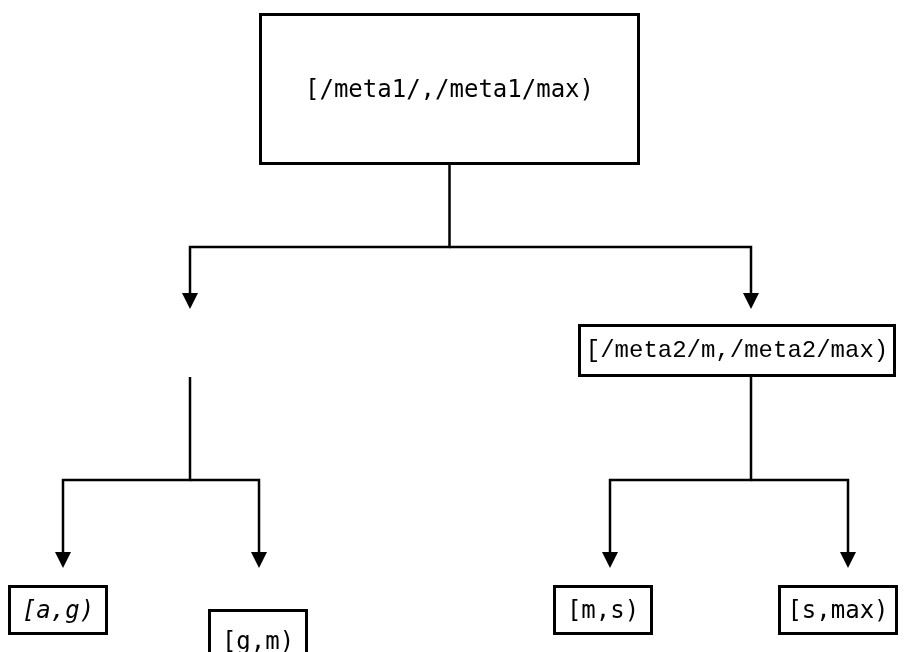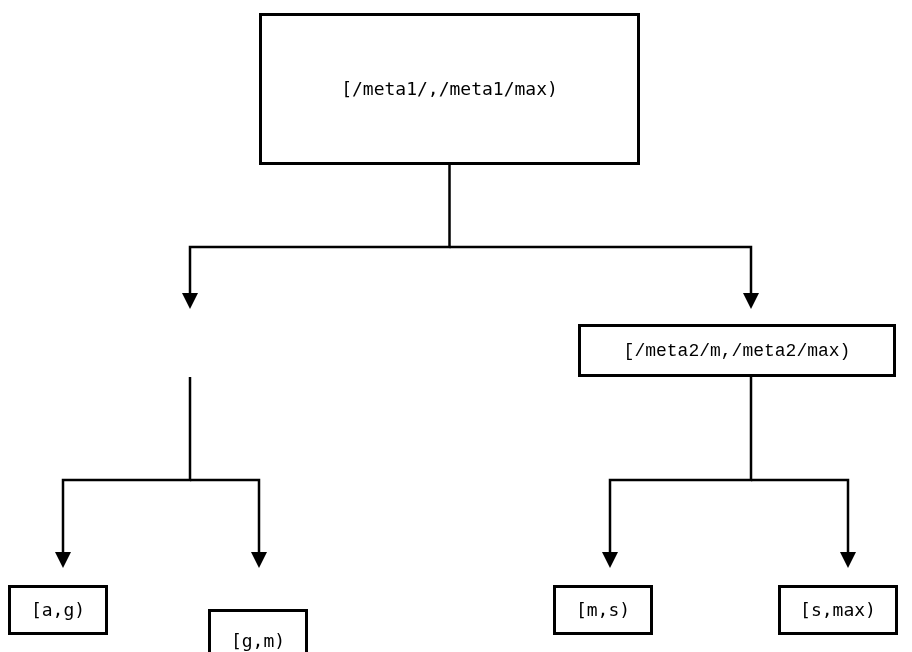--- a/index.html
+++ b/index.html
@@ -31,31 +31,31 @@
   .edges-layer polygon {
     fill: #000000;
     stroke: none;
   }
   .node {
     position: absolute;
     box-sizing: border-box;
     border: 3px solid #000000;
     background: #ffffff;
     color: #000000;
-    font-size: 18px;
+    font-size: 24px;
     line-height: 1;
     display: flex;
     align-items: center;
     justify-content: center;
     white-space: nowrap;
   }
   .n-root  { left: 259px; top: 13px;  width: 381px; height: 152px; }
   .n-left  { left: 21px;  top: 324px; width: 322px; height: 53px; }
   .n-right { left: 578px; top: 324px; width: 318px; height: 53px; font-family: Liberation Mono, monospace; }
-  .n-ag    { left: 8px;   top: 585px; width: 100px; height: 50px; }
+  .n-ag    { left: 8px;   top: 585px; width: 100px; height: 50px; font-style: italic; }
   .n-gm    { left: 208px; top: 585px; width: 100px; height: 64px; margin-top: 24px; }
   .n-ms    { left: 553px; top: 585px; width: 100px; height: 50px; }
   .n-smax  { left: 778px; top: 585px; width: 120px; height: 50px; }
 </style>
 </head>
 <body>
 
 <div class="canvas">
 
   <svg class="edges-layer" viewBox="0 0 912 652" xmlns="http://www.w3.org/2000/svg">

